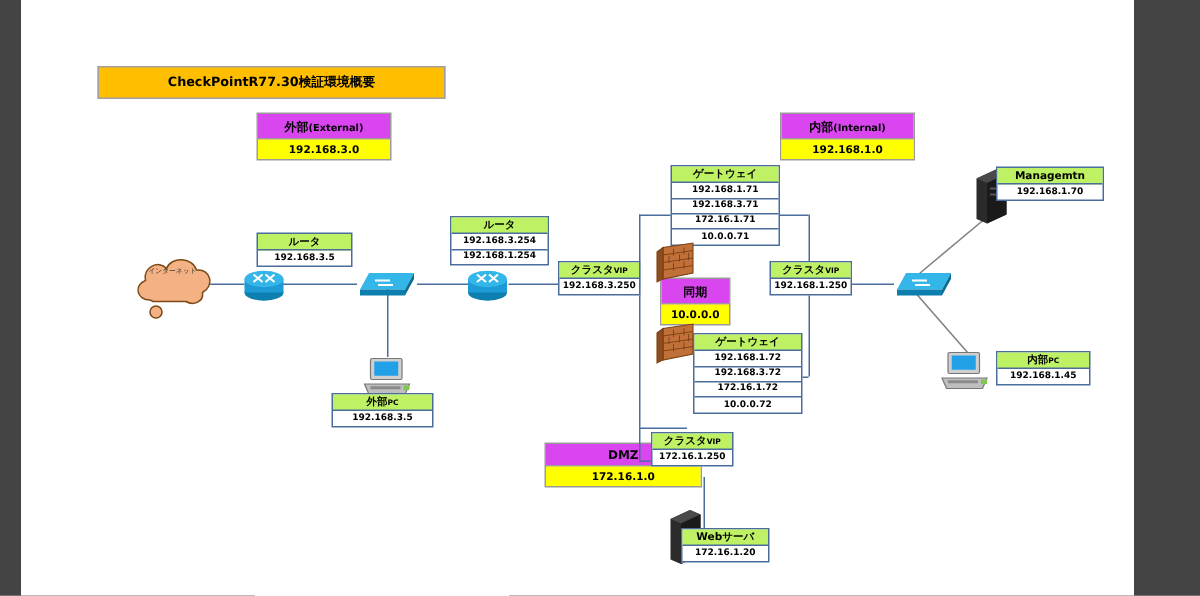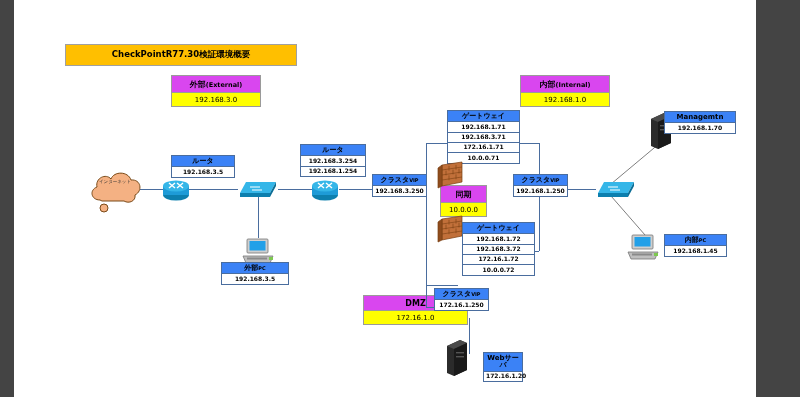--- a/index.html
+++ b/index.html
@@ -21,21 +21,21 @@
   
   .lbl {
     position: absolute;
     border: 1px solid #4a6d9e;
     background: #ffffff;
     font-size: 6.5px;
     text-align: center;
     line-height: 1.05;
   }
   .lbl .hd {
-    background: #3b82f6;
+    background: #bef264;
     border-bottom: 1px solid #4a6d9e;
     font-weight: bold;
     padding: 1.5px 2px;
     color: #000;
     font-size: 7px;
   }
   .lbl .hd .sm { font-size: 5px; }
   .lbl .ip {
     padding: 1.5px 2px;
     border-bottom: 1px solid #4a6d9e;
@@ -58,21 +58,21 @@
     padding: 2.5px 2px;
     color: #000;
     border-bottom: 1px solid #9a9a9a;
   }
   .zone .zt .sm { font-size: 6.5px; font-weight: bold; }
   .zone .zn {
     background: #ffff00;
     font-size: 7px;
     padding: 2.5px 2px;
     color: #000;
-    font-weight: normal;
+    font-weight: bold;
   }
 
   
   #title {
     position: absolute;
     left: 51px; top: 44px;
     width: 232px; height: 22px;
     background: #ffbf00;
     border: 1px solid #a0a0a0;
     display: flex; align-items: center; justify-content: center;
@@ -339,20 +339,20 @@
 
   <div class="node" style="left:430px; top:340px;">
     <svg width="26" height="36" viewBox="0 0 26 36">
       <polygon points="3,6 16,0 23,3 23,30 10,36 3,33" fill="#2b2b2b"></polygon>
       <polygon points="3,6 16,0 23,3 10,9" fill="#4a4a4a"></polygon>
       <polygon points="10,9 23,3 23,30 10,36" fill="#1a1a1a"></polygon>
       <rect x="12" y="12" width="8" height="1.4" fill="#555"></rect>
       <rect x="12" y="16" width="8" height="1.4" fill="#555"></rect>
     </svg>
   </div>
-  <div class="lbl" style="left:469px; top:352px; width:40px;">
+  <div class="lbl" style="left:440px; top:352px; width:59px;">
     <div class="hd">
       <span>Webサーバ</span><span class="sm"></span>
     </div>
     <div class="ip">172.16.1.20</div>
   </div>
 
 </div>
 
 </body></html>

